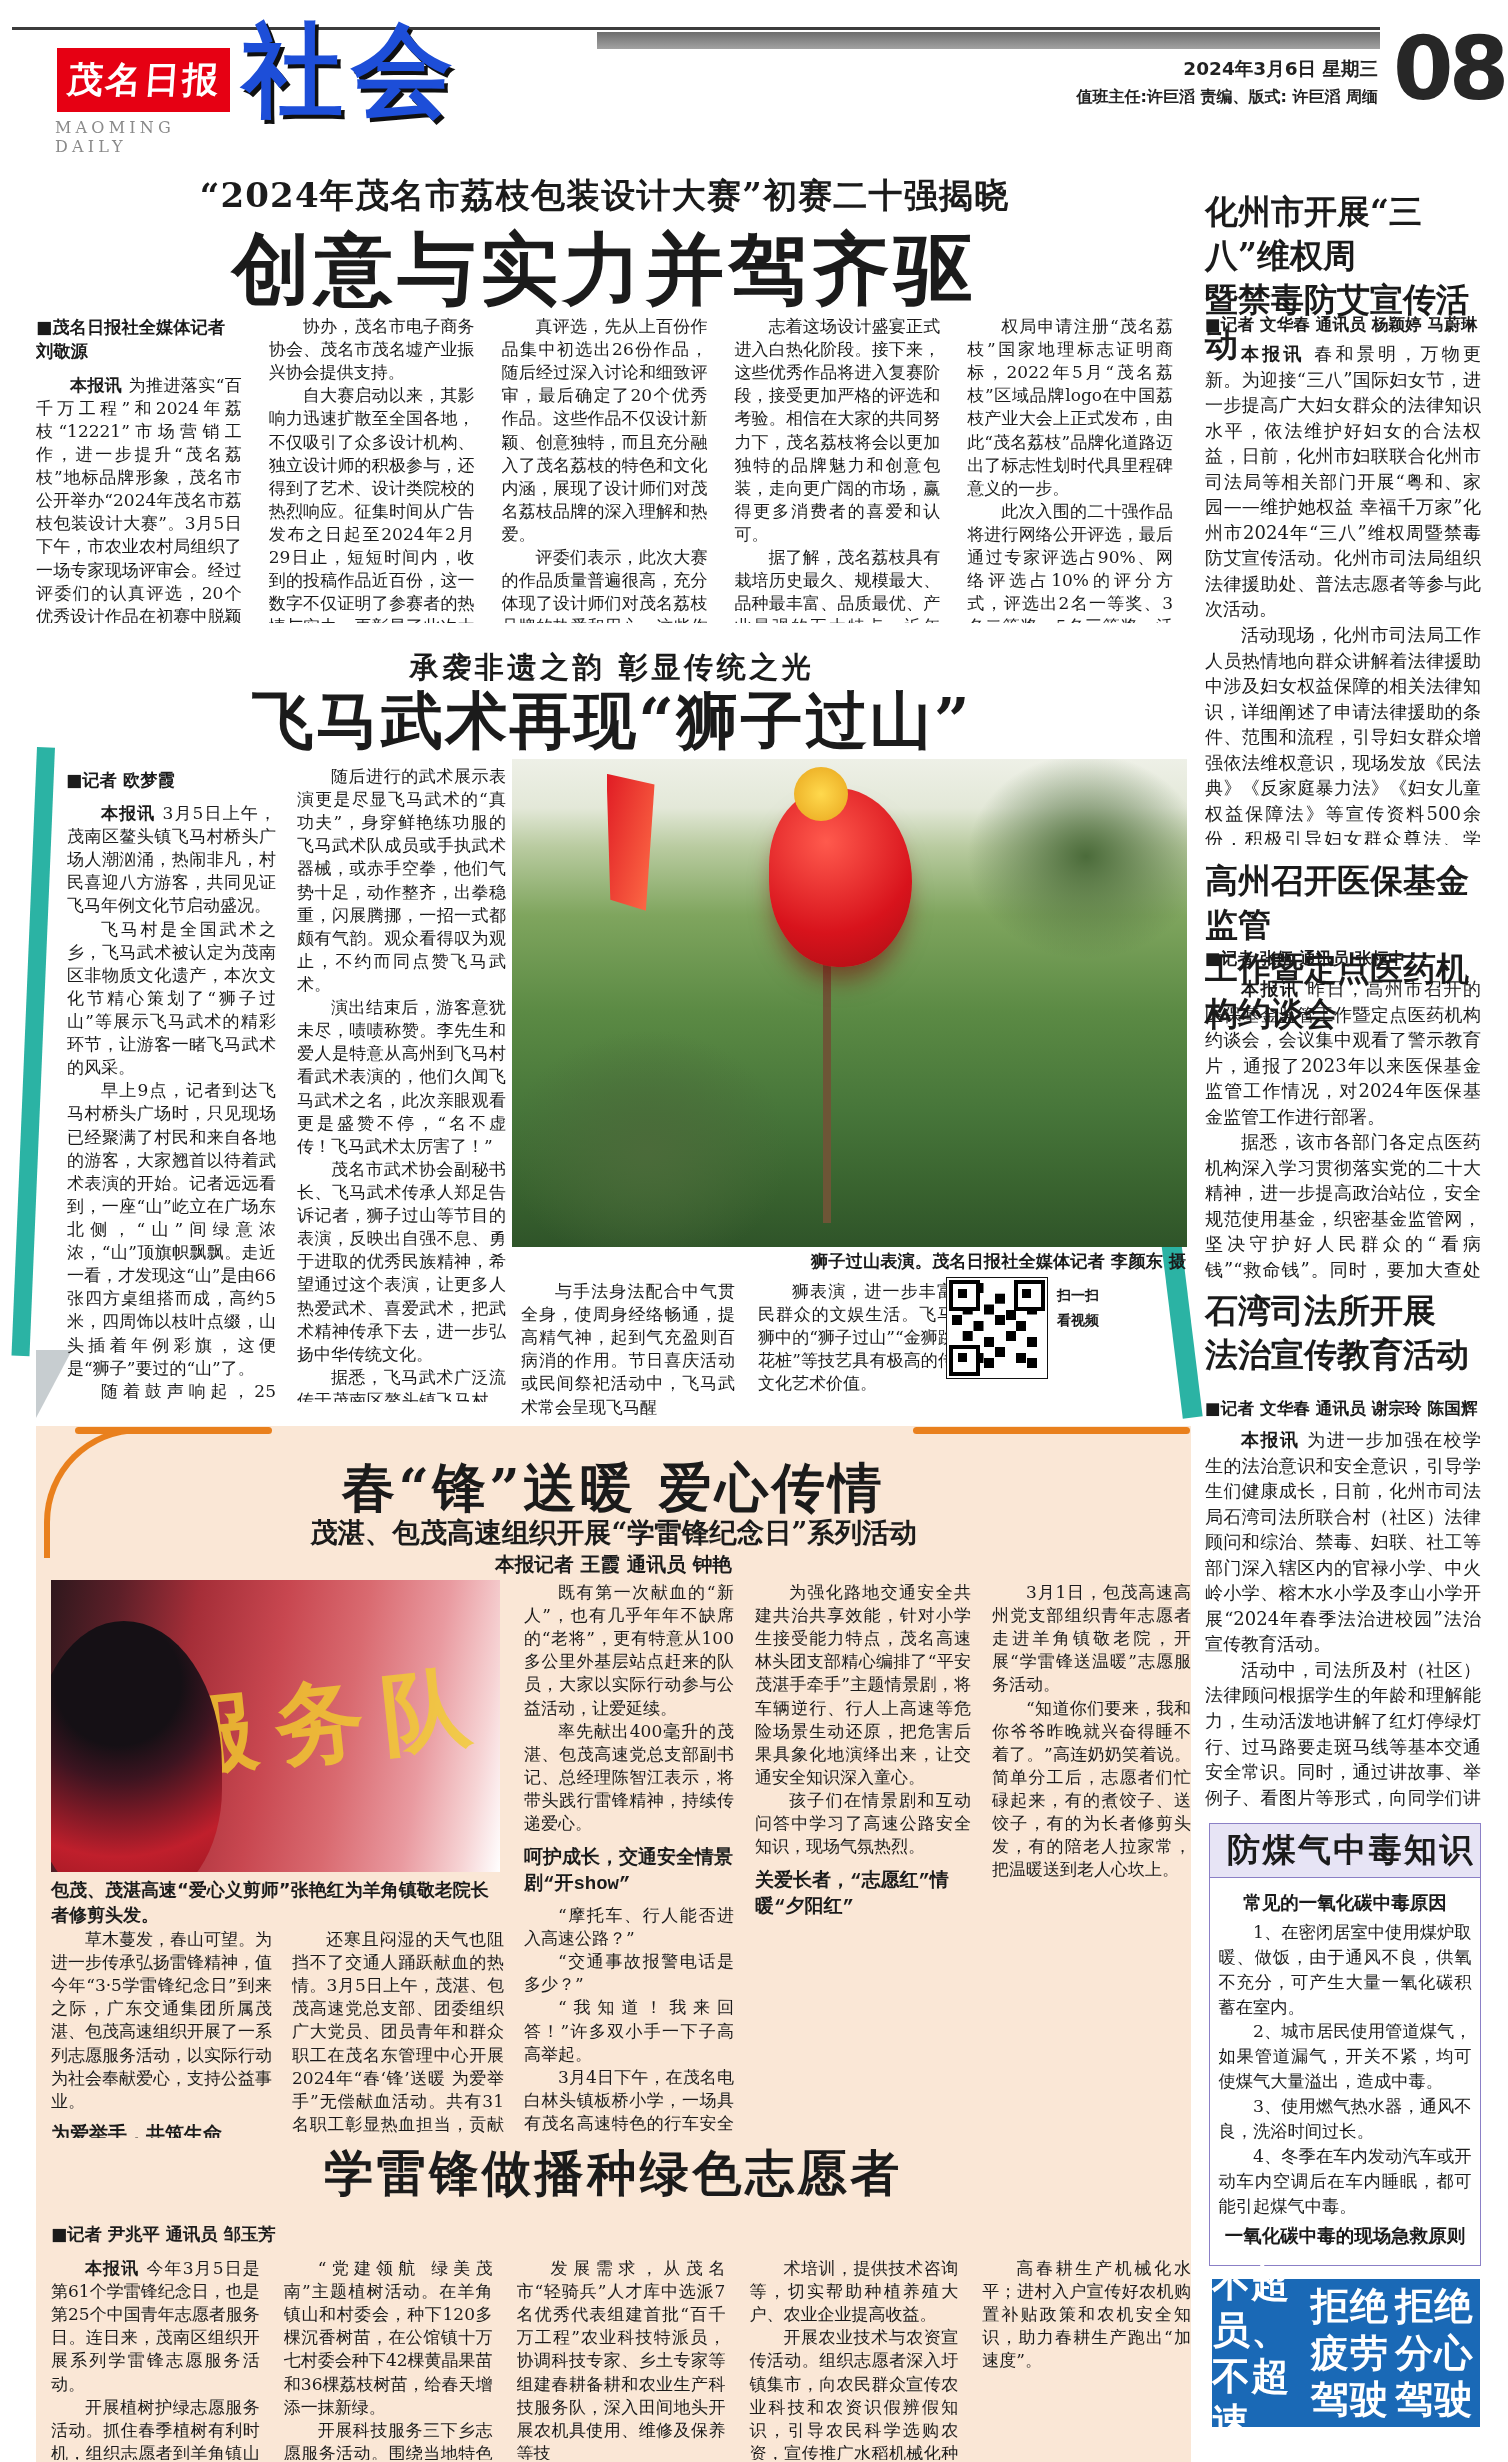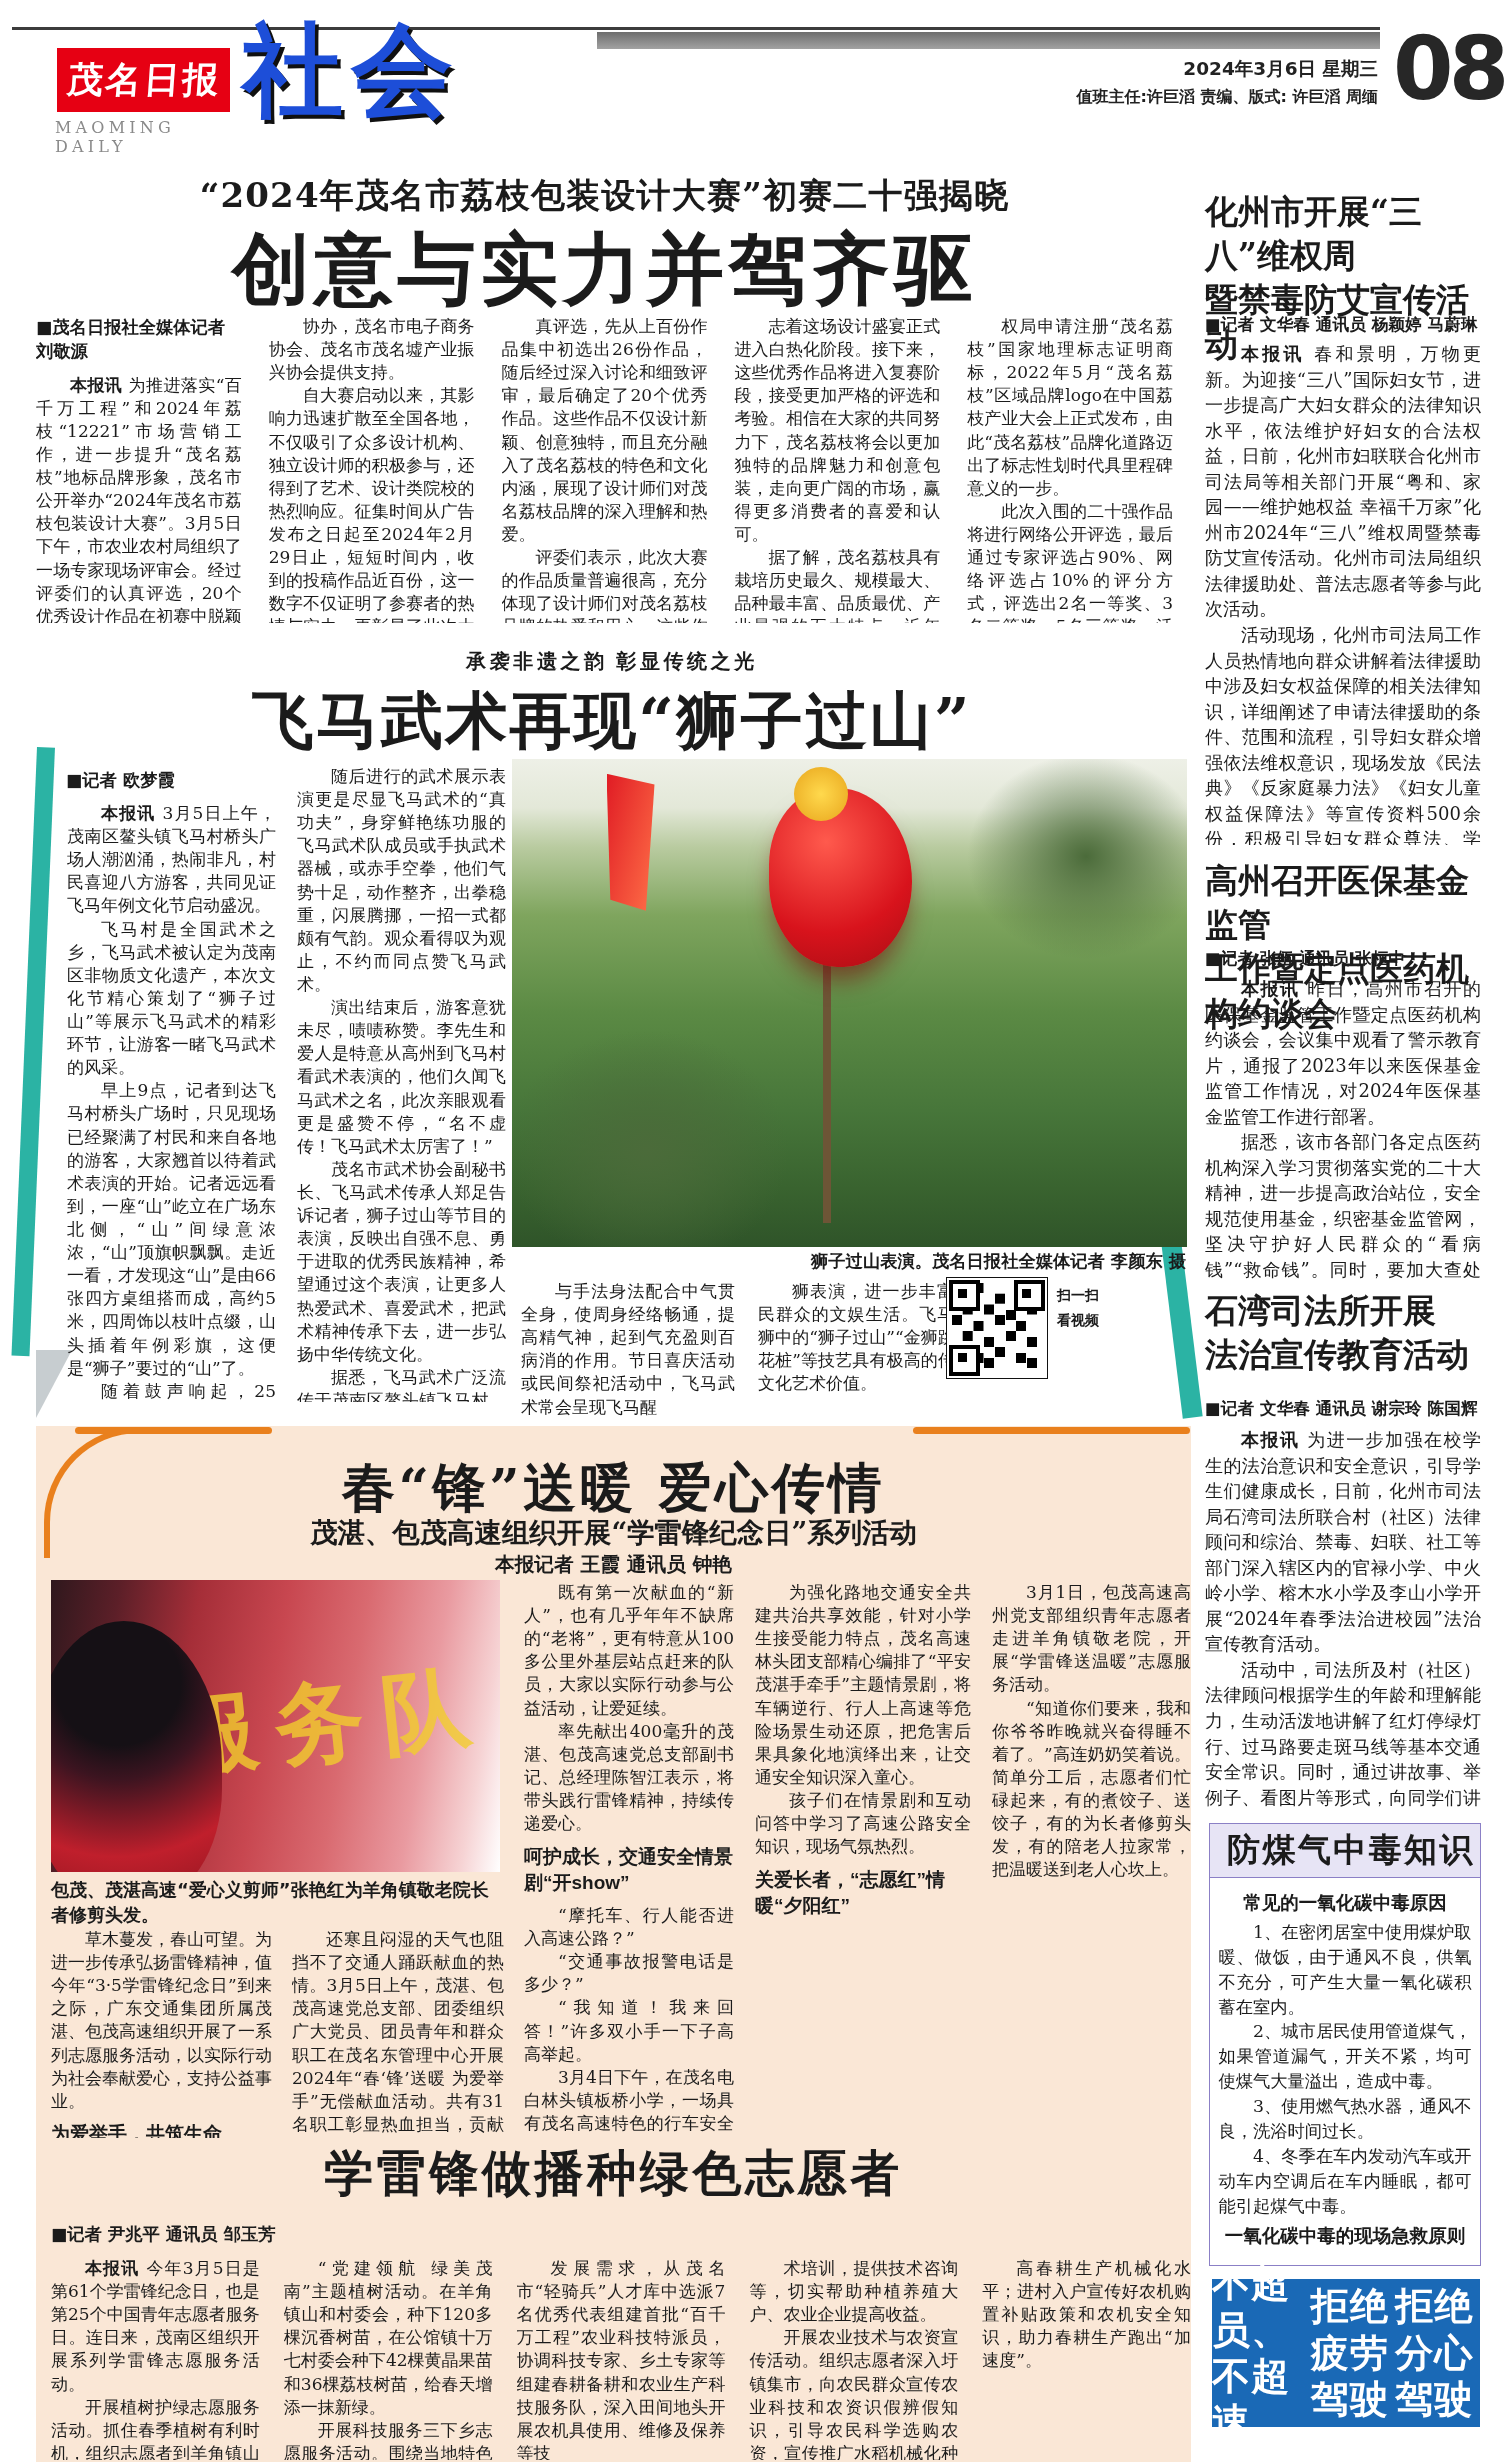--- a/index.html
+++ b/index.html
@@ -20,29 +20,29 @@
   #page-num{left:1393px;top:18px;font-size:87px;color:#272727;font-family:"DejaVu Sans","Liberation Sans",sans-serif;
             font-weight:600;letter-spacing:-4.8px;}
   
   .kicker{text-align:center;font-weight:bold;}
   .headline{text-align:center;font-weight:bold;}
   .cols{display:flex;overflow:hidden;}
   .col{overflow:hidden;}
   .para{margin:0;text-indent:2em;text-align:justify;font-size:17px;line-height:1.36;}
   .byline{font-family:"DejaVu Sans","Liberation Sans",sans-serif;font-weight:bold;font-size:17.3px;
           text-indent:0;margin:0 0 10.7px 0;}
-  .subhead{font-weight:bold;font-size:19px;margin:8.4px 0;font-family:Liberation Sans, sans-serif;}
+  .subhead{font-weight:bold;font-size:19px;margin:8.4px 0;font-family:Liberation Mono, monospace;}
   .lead-in{font-weight:bold;}
   
   #lead-kicker{left:36px;top:173px;width:1137px;font-size:34px;letter-spacing:1.2px;}
   #lead-headline{left:36px;top:218px;width:1137px;font-size:78px;letter-spacing:4.8px;}
   #lead-cols{left:36px;top:315px;width:1137px;height:308px;gap:27px;}
   #lead-cols .col{width:206px;}
   
-  #wu-kicker{left:36px;top:648px;width:1152px;font-size:20px;letter-spacing:3.6px;font-family:Liberation Serif, serif;}
+  #wu-kicker{left:36px;top:648px;width:1152px;font-size:29px;letter-spacing:3.6px;}
   #wu-headline{left:36px;top:679px;width:1152px;font-size:62px;letter-spacing:2.4px;}
   #wu-byline{left:66px;top:768px;}
   #wu-c1{left:67px;top:802px;width:209px;height:600px;}
   #wu-c2{left:297px;top:765px;width:209px;height:637px;}
   #wu-c3{left:521px;top:1280px;width:214px;height:136px;}
   #wu-c4{left:758px;top:1280px;width:214px;height:136px;}
   #lion-photo{left:512px;top:759px;width:675px;height:488px;overflow:hidden;
     background:linear-gradient(180deg,#eef0e7 0%,#e3e8d8 10%,#b9cba0 18%,#7fa55e 32%,#5b8a44 52%,#47763a 72%,#39632f 88%,#2f5429 100%);}
   .ph-branch{position:absolute;background:radial-gradient(closest-side,#4b6b3a,transparent 70%);}
   .ph-lion{position:absolute;left:38%;top:6%;width:143px;height:179px;border-radius:45% 55% 50% 50%;

